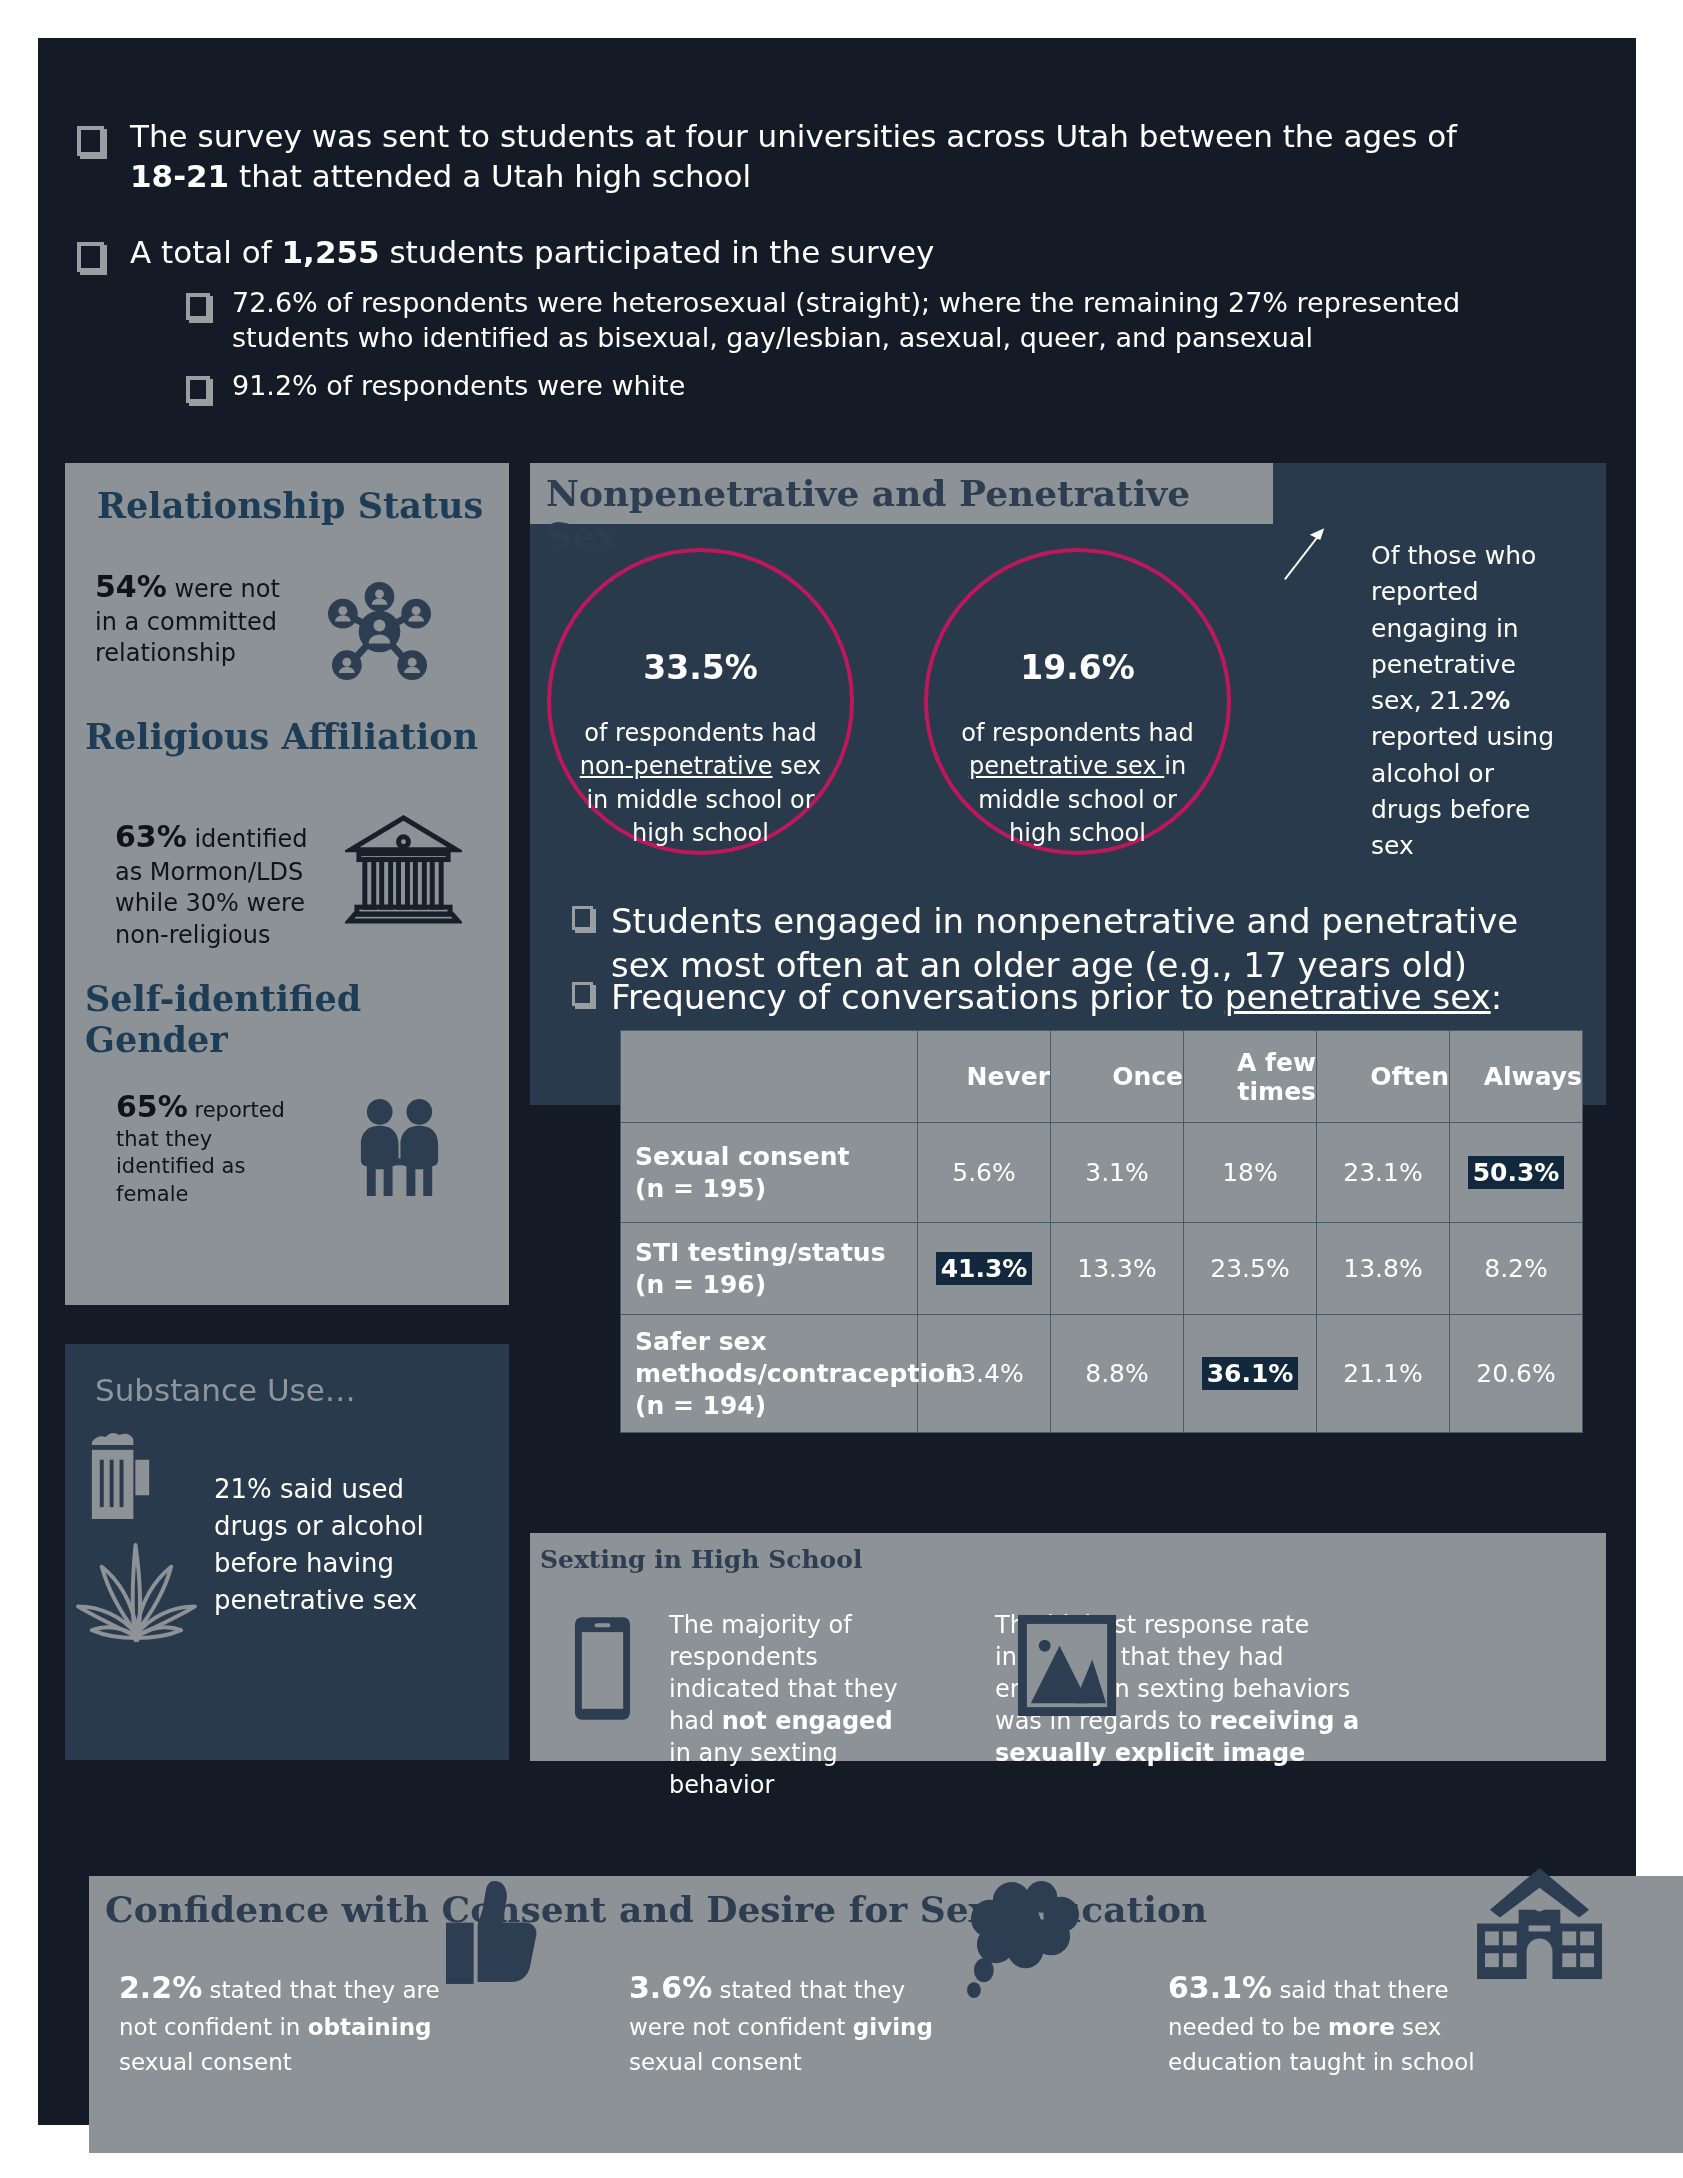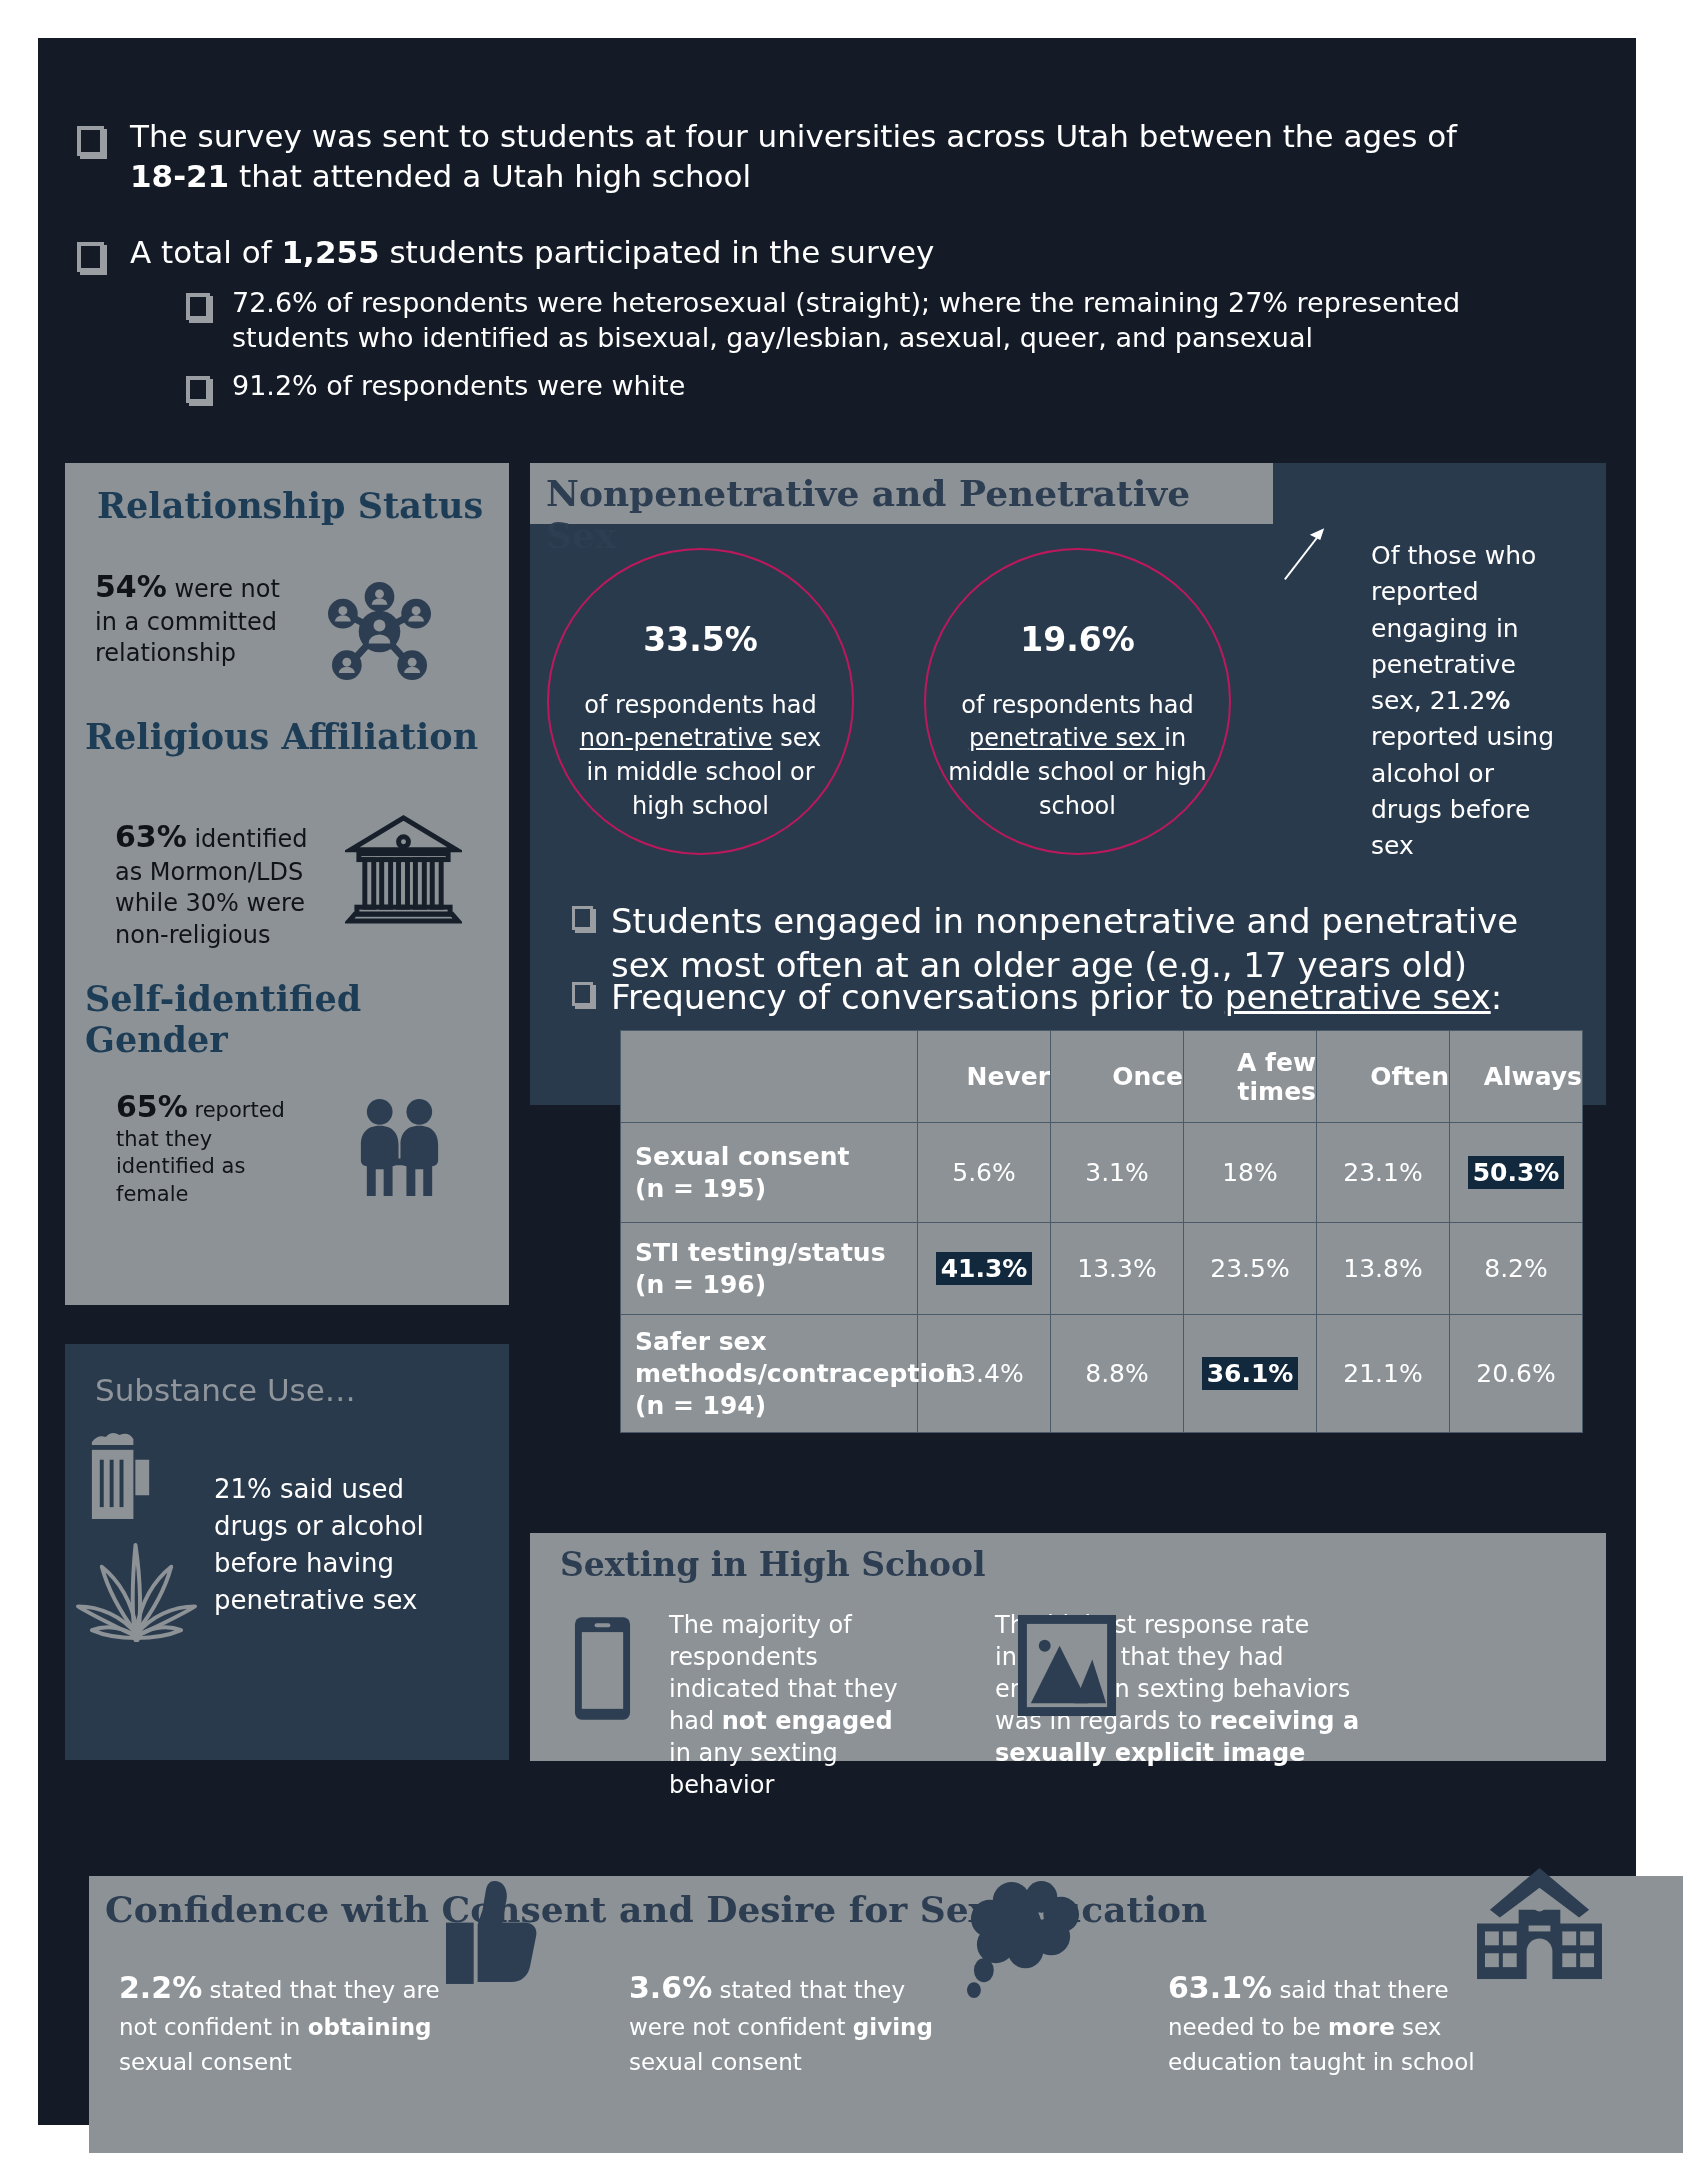--- a/index.html
+++ b/index.html
@@ -59,22 +59,22 @@
   .lb-text{position:absolute;left:149px;top:127px;width:243px;color:#fff;font-size:26px;line-height:1.42;}
   .ic-beer{position:absolute;left:84px;top:1428px;}
   .ic-leaf{position:absolute;left:74px;top:1537px;}
 
   
   .mid{position:absolute;left:530px;top:463px;width:1076px;height:642px;background:var(--navy);}
   .mid-head{position:absolute;left:0px;top:0px;width:743px;height:61px;background:var(--gray);}
   .mid-head span{position:absolute;left:16px;top:9px;font-family:"DejaVu Serif",serif;font-weight:700;
      font-size:36px;color:var(--head-serif);}
 
-  .circ{position:absolute;border:2px solid #be185d;border-radius:50%;
-        display:flex;flex-direction:column;align-items:center;justify-content:center;
+  .circ{position:absolute;border:4px solid #be185d;border-radius:50%;
+        display:flex;flex-direction:column;align-items:center;justify-content:flex-end;
         color:#fff;text-align:center;box-sizing:border-box;}
   .circ .big{font-size:33px;font-weight:700;margin-top:40px;}
   .circ .cap{font-size:24px;line-height:1.4;margin-top:30px;padding:0 22px;}
   .c1{left:547px;top:548px;width:307px;height:307px;}
   .c2{left:924px;top:548px;width:307px;height:307px;}
   u{text-decoration:underline;}
 
   .arrowbox{position:absolute;left:1317px;top:535px;width:59px;height:59px;}
   .sidenote{position:absolute;left:1371px;top:538px;width:188px;color:#fff;font-size:25px;line-height:1.45;}
   .sidenote .pc{font-weight:700;}
@@ -92,22 +92,22 @@
              color:#fff;font-size:25px;text-align:center;vertical-align:middle;padding:0;}
   table.freq th{font-weight:700;height:91px;text-align:right;}
   table.freq td.rowlab{text-align:left;padding-left:14px;font-weight:700;font-size:25px;line-height:1.28;}
   table.freq tr.r1 td{height:99px;}
   table.freq tr.r2 td{height:91px;}
   table.freq tr.r3 td{height:117px;}
   .hl{display:inline-block;background:#12283c;padding:2px 5px;font-weight:700;}
 
   
   .sext{position:absolute;left:530px;top:1533px;width:1076px;height:228px;background:var(--gray);}
-  .sext .t{position:absolute;left:30px;top:12px;font-family:"DejaVu Serif",serif;font-weight:700;
-      font-size:33px;color:var(--head-serif);}
+  .sext .t{position:absolute;left:10px;top:12px;font-family:"DejaVu Serif",serif;font-weight:700;
+      font-size:25px;color:var(--head-serif);}
   .sx-t1{position:absolute;left:139px;top:77px;width:248px;color:#fff;font-size:24px;line-height:1.33;}
   .sx-t2{position:absolute;left:465px;top:77px;width:386px;color:#fff;font-size:24px;line-height:1.33;}
   .ic-phone{position:absolute;left:1094px;top:1622px;}
   .ic-photo{position:absolute;left:1505px;top:1614px;}
 
   
   .bot{position:absolute;left:65px;top:1876px;width:1674px;height:277px;background:var(--gray);margin-left:24px;}
   .bot .t{position:absolute;left:16px;top:12px;font-family:"DejaVu Serif",serif;font-weight:700;
      font-size:36px;color:var(--head-serif);}
   .bcol{position:absolute;color:#fff;font-size:23px;line-height:1.5;}

